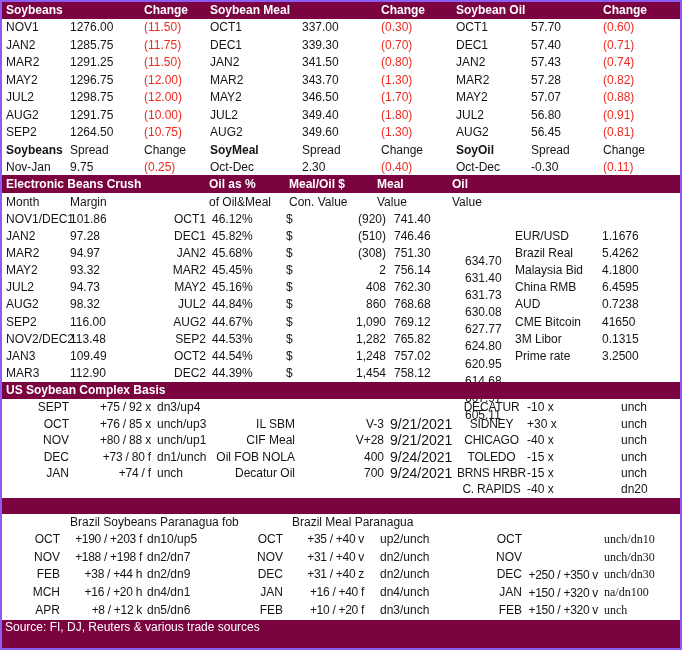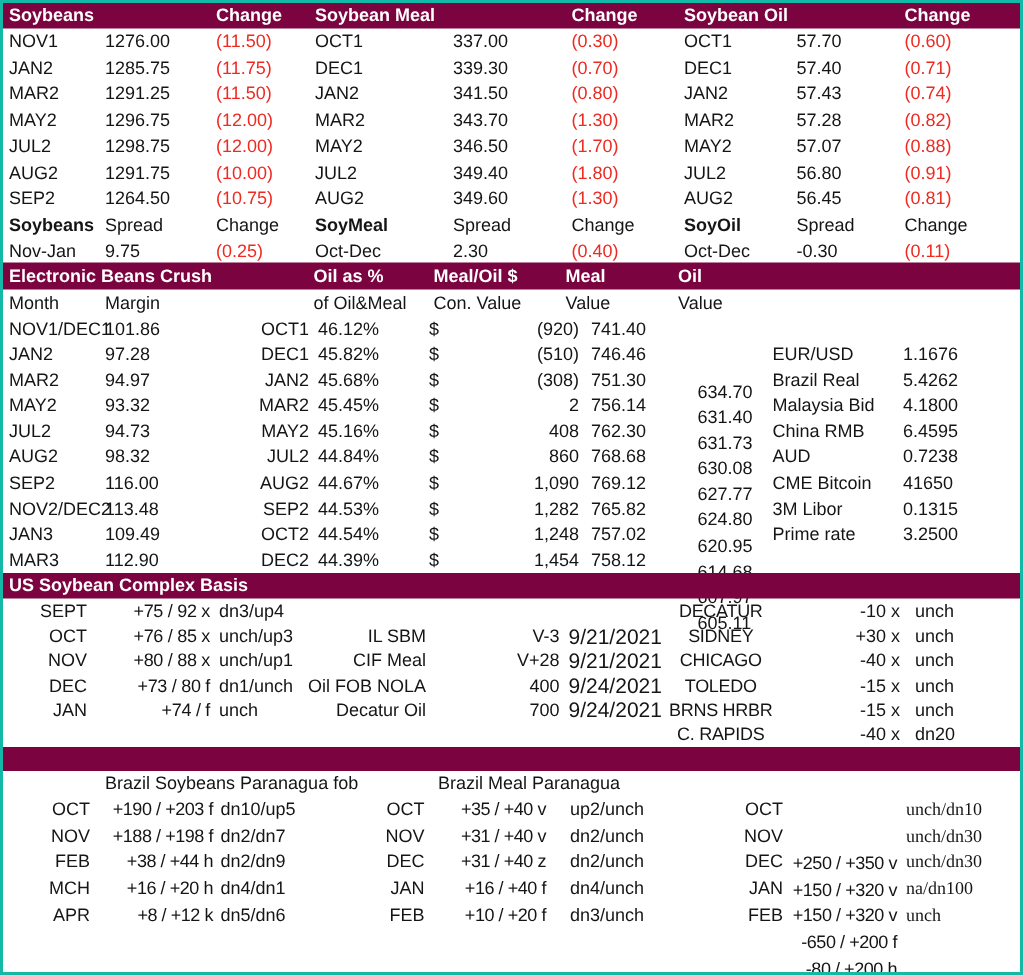--- a/index.html
+++ b/index.html
@@ -5,21 +5,21 @@
   html,body{margin:0;padding:0;background:#e8e8e8;}
   :root{
     --maroon:#7b0440;
     --red:#ee2a21;
     --ink:#151515;
   }
   .sheet{
     position:relative;
     width:682px;height:650px;
     box-sizing:border-box;
-    border:2px solid #14b8a6;
+    border:2px solid #8b5cf6;
     background:#fff;
     font-family:"Liberation Sans", sans-serif;
     font-size:12px;
     color:var(--ink);
     display:flex;flex-direction:column;
     overflow:hidden;
   }
   
   .bar{position:relative;background:var(--maroon);color:#fff;font-weight:bold;flex:0 0 auto;}
   .bar span{position:absolute;top:0;white-space:nowrap;}
@@ -55,30 +55,30 @@
   .b3{text-align:right;padding-right:2px;}
   .b4{padding-left:4px;}
   .b5{padding-left:4px;}
   .b6{text-align:right;}
   .b7{padding-left:8px;}
   .b8{padding-left:8px;margin-top:42px;}
   .b9{padding-left:8px;}
   .b10{padding-left:10px;}
   
   .basis-row{display:grid;grid-template-columns:60px 82px 60px 81px 90px 70px 71px 86px 1fr;
-             height:16.4px;line-height:16.4px;}
+             height:16.4px;line-height:16.4px;padding-left:11px;}
   .basis-row span{white-space:nowrap;}
   .k1{text-align:right;padding-right:4px;}
   .k2{text-align:right;padding-right:4px;letter-spacing:-0.2px;}
   .k3{padding-left:2px;}
   .k4{text-align:right;padding-right:1px;}
   .k5{text-align:right;padding-right:2px;}
   .k6{padding-left:4px;}
   .k7{text-align:center;letter-spacing:-0.2px;}
-  .k8{text-align:right;padding-right:2px;}
+  .k8{padding-right:2px;}
   .k9{padding-left:8px;}
   
   .brz-row{display:grid;grid-template-columns:60px 82px 98px 46px 78px 92px 66px 76px 1fr;
            height:17.8px;line-height:17.8px;}
   .brz-row span{white-space:nowrap;}
   .d1{text-align:right;padding-right:2px;}
   .d2{text-align:right;padding-right:2px;letter-spacing:-0.3px;}
   .d3{padding-left:3px;}
   .d4{text-align:right;padding-right:5px;}
   .d5{text-align:right;padding-right:2px;letter-spacing:-0.3px;}
@@ -484,14 +484,17 @@
         <span class="d4">FEB</span>
         <span class="d5">+10 / +20 f</span>
         <span class="d6">dn3/unch</span>
         <span class="d7">FEB</span>
         <span class="d8">-80 / +200 h</span>
         <span class="d9">unch</span>
       </div>
     </div>
 
 
+  <div class="bar footerbar">
+    <span class="p2">Source: FI, DJ, Reuters &amp; various trade sources</span>
+  </div>
 
 </div>
 
 </body></html>

